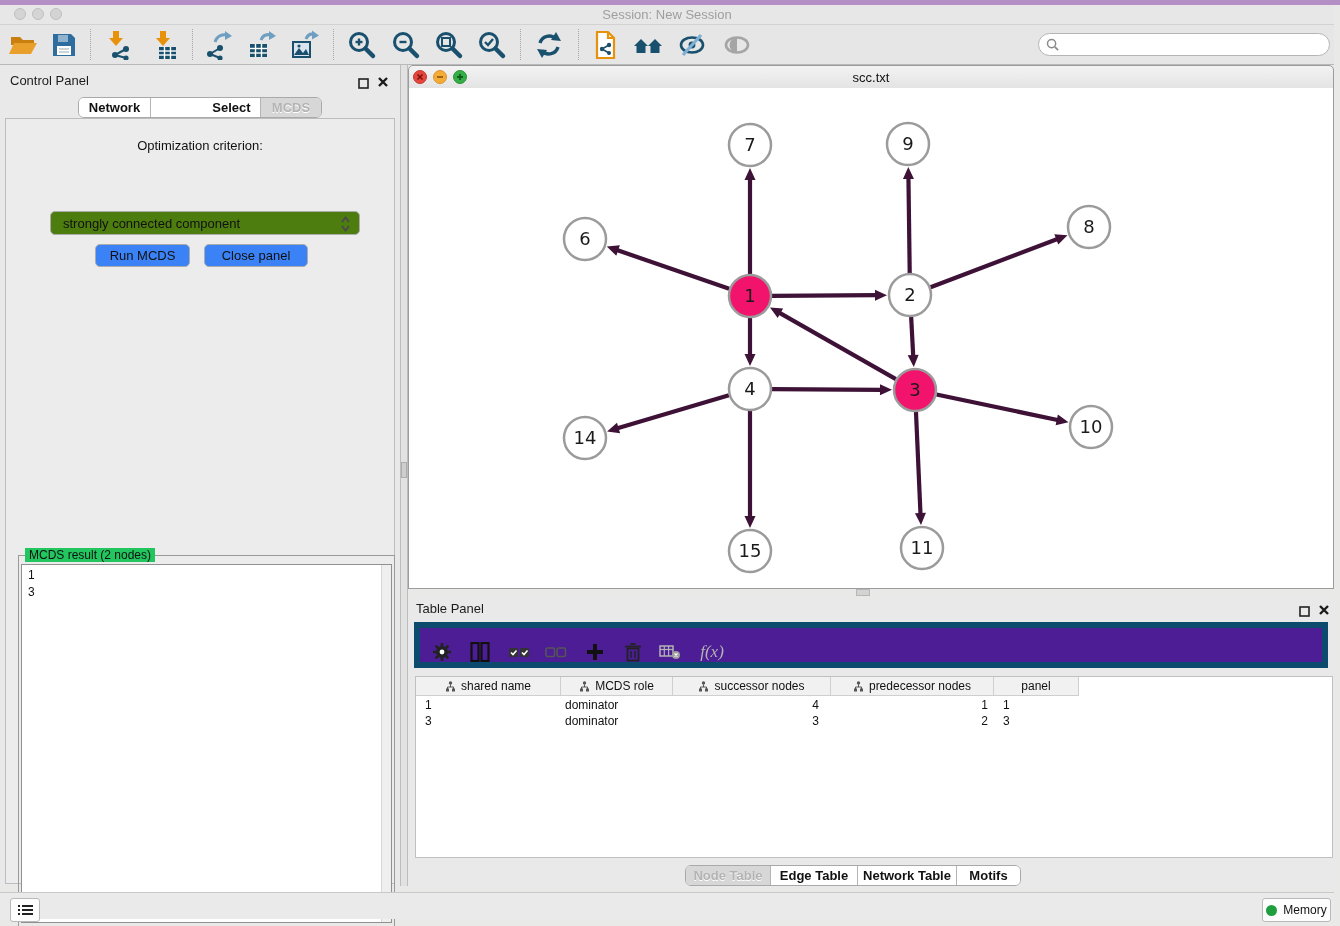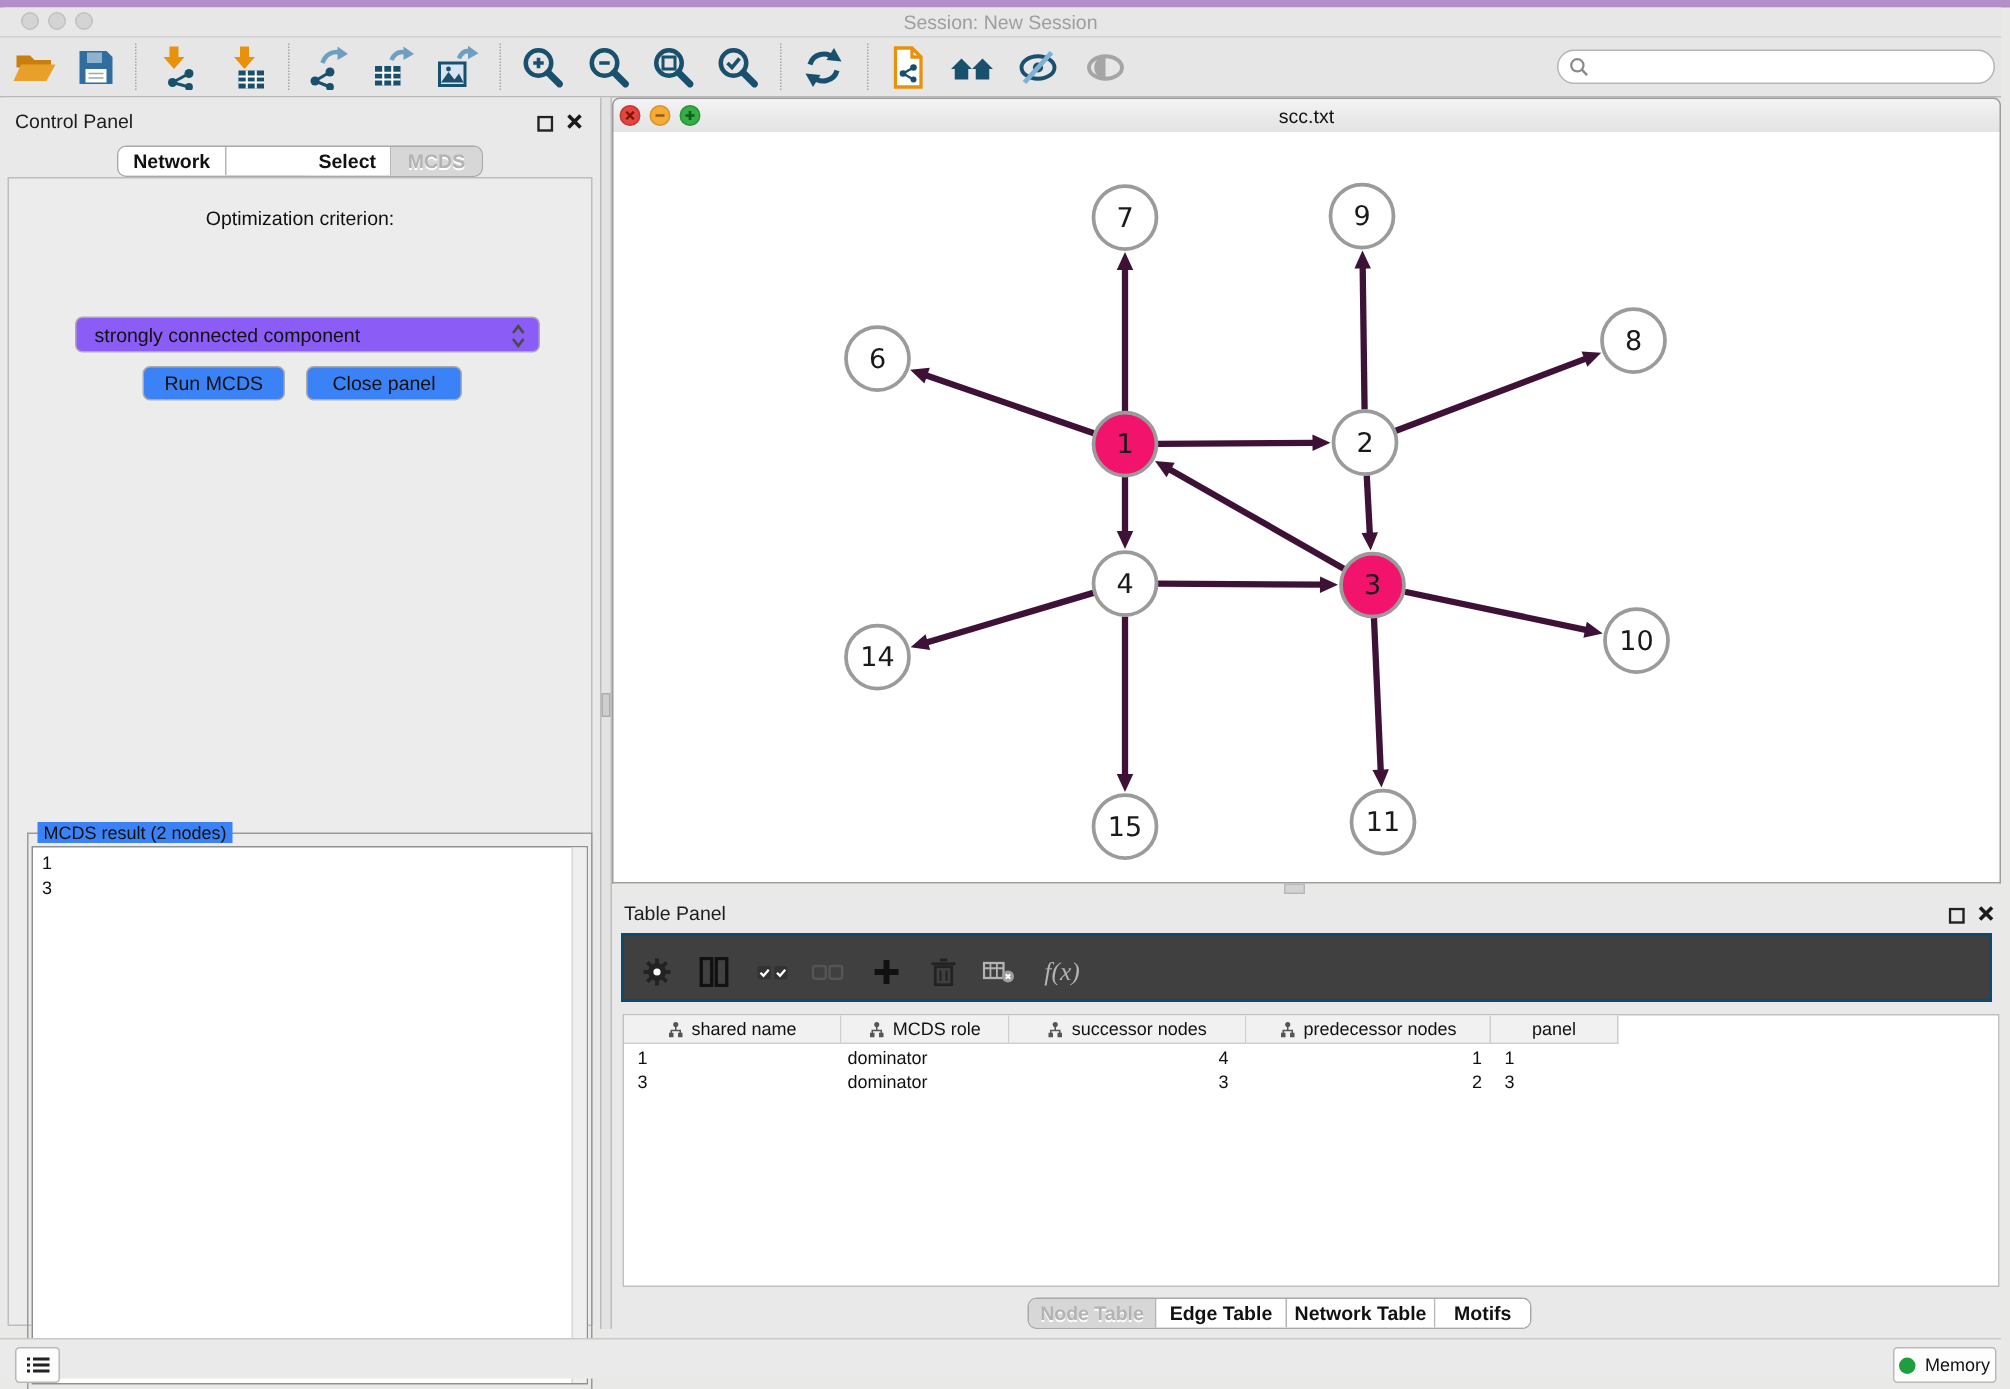--- a/index.html
+++ b/index.html
@@ -26,43 +26,43 @@
   
   .control-panel { left:0; top:65px; width:400px; height:821px; background:#e9e9e9; }
   .panel-title { font-size:13px; color:#1c1c1c; }
   .float-ico, .close-ico { position:absolute; cursor:default; }
   .cp-body { position:absolute; left:5px; top:53px; width:390px; height:766px; background:#ececec; border:1px solid #bdbdbd; }
   .tabs { position:absolute; display:flex; height:21px; border:1px solid #a9a9a9; border-radius:6px; overflow:hidden; background:#fff; }
   .tab { display:flex; align-items:center; justify-content:center; font-size:13px; font-weight:600; color:#111; background:#fff; border-right:1px solid #b5b5b5; padding:0 2px; }
   .tab:last-child { border-right:none; }
   .tab.active { background:#d7d7d7; color:#b3b3b3; text-shadow:0 1px 0 #fff; }
   .opt-label { position:absolute; left:0; width:100%; text-align:center; font-size:13px; color:#111; }
-  .dropdown { position:absolute; left:44px; top:92px; width:310px; height:24px; background:#8b5cf6; border:1px solid #ababab; border-radius:5px; display:flex; align-items:center; font-size:13px; color:#111; padding-left:12px; }
+  .dropdown { position:absolute; left:44px; top:92px; width:310px; height:24px; background:#4d7c0f; border:1px solid #ababab; border-radius:5px; display:flex; align-items:center; font-size:13px; color:#111; padding-left:12px; }
   .dd-stepper { position:absolute; right:8px; top:3px; }
   .btn { position:absolute; height:23px; background:#3b82f6; border:1px solid #ababab; border-radius:5px; font-size:13px; color:#111; display:flex; align-items:center; justify-content:center; }
   .result-box { position:absolute; left:12px; top:436px; width:377px; height:372px; border:1px solid #9a9a9a; }
-  .result-label { position:absolute; left:6px; top:-8px; background:#3b82f6; padding:0 4px; font-size:12px; color:#111; }
+  .result-label { position:absolute; left:6px; top:-8px; background:#22c55e; padding:0 4px; font-size:12px; color:#111; }
   .result-inner { position:absolute; left:2px; right:2px; top:8px; bottom:3px; background:#fff; border:1px solid #909090; }
   .result-text { position:absolute; left:6px; top:2px; font-size:12px; line-height:17px; white-space:pre; color:#111; }
   .result-scroll { position:absolute; right:0; top:0; bottom:0; width:10px; background:#efefef; border-left:1px solid #d8d8d8; }
 
   .sash { left:400px; top:65px; width:8px; height:821px; background:#e2e2e2; border-left:1px solid #bdbdbd; border-right:1px solid #bdbdbd; }
   .sash-handle { position:absolute; left:0; top:397px; width:6px; height:16px; background:#cecece; border:1px solid #adadad; }
 
   
   .net-window { left:408px; top:65px; width:926px; height:524px; }
   .net-titlebar { position:absolute; left:0; top:0; right:0; height:40px; background:linear-gradient(#f3f3f3,#d8d8d8); border:1px solid #9c9c9c; border-radius:5px 5px 0 0; }
   .net-title { position:absolute; left:0; right:0; top:4px; text-align:center; font-size:13px; color:#111; }
   .light { position:absolute; top:4px; width:14px; height:14px; border-radius:50%; display:flex; align-items:center; justify-content:center; }
   .net-canvas { position:absolute; left:0; top:23px; right:0; bottom:0; background:#fff; border:1px solid #9c9c9c; border-top:none; }
   .net-hthumb { left:856px; top:589px; width:14px; height:7px; background:#d3d3d3; border:1px solid #b7b7b7; }
 
   
   .table-panel { left:408px; top:597px; width:926px; height:291px; background:#e9e9e9; }
-  .tp-toolbar { position:absolute; left:6px; top:25px; width:914px; height:46px; background:#404040; border:2px solid #0c4a6e; }
+  .tp-toolbar { position:absolute; left:6px; top:25px; width:914px; height:46px; background:#4c1d95; border:6px solid #0c4a6e; }
   .tp-ico { position:absolute; top:12px; width:24px; height:24px; display:flex; align-items:center; justify-content:center; }
   .fx { font-family:"Liberation Serif", serif; font-style:italic; font-size:17px; color:#b3b3b3; }
   .tbl { position:absolute; left:7px; top:79px; width:918px; height:182px; background:#fff; border:1px solid #c0c0c0; }
   .tbl-header { position:absolute; left:0; top:0; height:19px; display:flex; }
   .th { background:#f1f1f1; border-right:1px solid #cfcfcf; border-bottom:1px solid #cfcfcf; display:flex; align-items:center; justify-content:center; font-size:12px; color:#111; gap:5px; }
   .tr { position:absolute; left:0; height:16px; display:flex; font-size:12px; color:#111; }
   .td { display:flex; align-items:center; }
   .bottom-tabs { position:absolute; left:277px; top:268px; }
 
   

